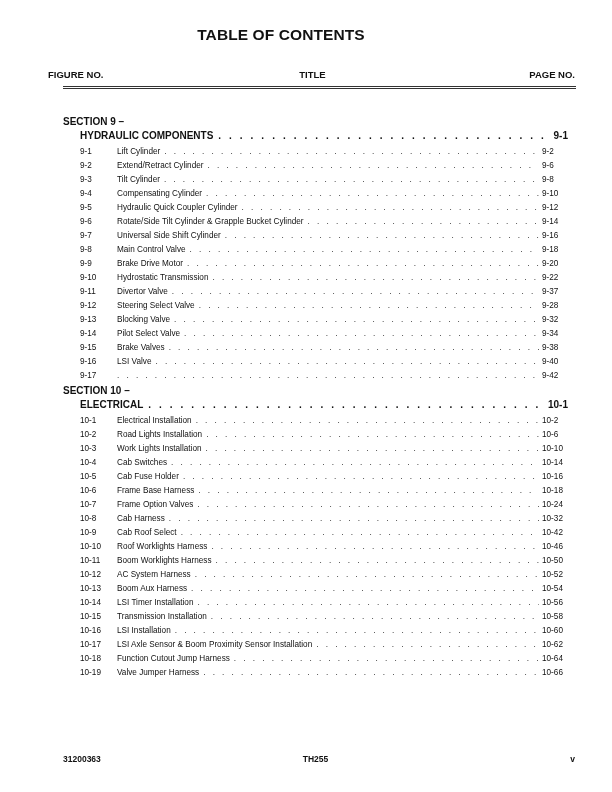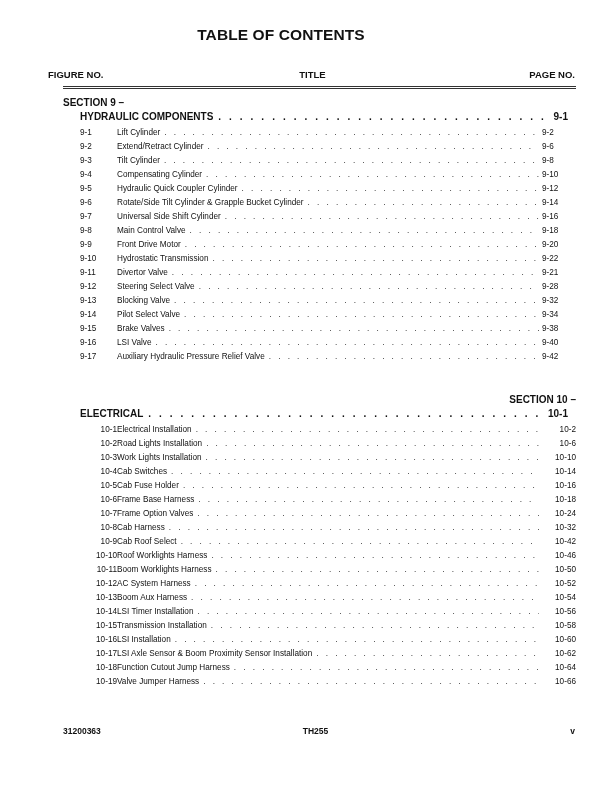--- a/index.html
+++ b/index.html
@@ -41,20 +41,21 @@
     width: 513px;
     height: 1px;
     border-top: 1.2px solid #333;
     border-bottom: 1.2px solid #333;
     height: 1px;
   }
   .section {
     position: absolute;
     left: 63px;
     width: 513px;
+    margin-top: 19px;
   }
   .section-label {
     font-weight: bold;
     font-size: 10px;
     height: 14px;
     line-height: 14px;
   }
   .section-title-row {
     display: flex;
     align-items: baseline;
@@ -91,21 +92,21 @@
   .entry .leader {
     flex: 1;
     overflow: hidden;
     white-space: nowrap;
     letter-spacing: 2.45px;
     color: #333;
   }
   .entry .p { width: 34px; flex: none; white-space: nowrap; padding-left: 3px; }
   .footer {
     position: absolute;
-    top: 726px;
+    top: 754px;
     font-weight: bold;
     font-size: 8.5px;
   }
   .footer-left { left: 63px; }
   .footer-center { left: 0; width: 631px; text-align: center; }
   .footer-right { right: 37px; }
 </style>
 </head>
 <body>
 
@@ -168,35 +169,35 @@
         <span class="p">9-16</span>
       </div>
       <div class="entry">
         <span class="fig">9-8</span>
         <span class="t">Main Control Valve</span>
         <span class="leader">. . . . . . . . . . . . . . . . . . . . . . . . . . . . . . . . . . . . . . . . . . . . . . . . . . . . . . . . . . . . . . . . . . . . . . . . . . . . . . . . . . . . . . . . . . . . . . . . . . . . . . . . . . . . . . . . . . . . . . . . . . . . .</span>
         <span class="p">9-18</span>
       </div>
       <div class="entry">
         <span class="fig">9-9</span>
-        <span class="t">Front Drive Motor</span>
+        <span class="t">Brake Drive Motor</span>
         <span class="leader">. . . . . . . . . . . . . . . . . . . . . . . . . . . . . . . . . . . . . . . . . . . . . . . . . . . . . . . . . . . . . . . . . . . . . . . . . . . . . . . . . . . . . . . . . . . . . . . . . . . . . . . . . . . . . . . . . . . . . . . . . . . . .</span>
         <span class="p">9-20</span>
       </div>
       <div class="entry">
         <span class="fig">9-10</span>
         <span class="t">Hydrostatic Transmission</span>
         <span class="leader">. . . . . . . . . . . . . . . . . . . . . . . . . . . . . . . . . . . . . . . . . . . . . . . . . . . . . . . . . . . . . . . . . . . . . . . . . . . . . . . . . . . . . . . . . . . . . . . . . . . . . . . . . . . . . . . . . . . . . . . . . . . . .</span>
         <span class="p">9-22</span>
       </div>
       <div class="entry">
         <span class="fig">9-11</span>
         <span class="t">Divertor Valve</span>
         <span class="leader">. . . . . . . . . . . . . . . . . . . . . . . . . . . . . . . . . . . . . . . . . . . . . . . . . . . . . . . . . . . . . . . . . . . . . . . . . . . . . . . . . . . . . . . . . . . . . . . . . . . . . . . . . . . . . . . . . . . . . . . . . . . . .</span>
-        <span class="p">9-21</span>
+        <span class="p">9-37</span>
       </div>
       <div class="entry">
         <span class="fig">9-12</span>
         <span class="t">Steering Select Valve</span>
         <span class="leader">. . . . . . . . . . . . . . . . . . . . . . . . . . . . . . . . . . . . . . . . . . . . . . . . . . . . . . . . . . . . . . . . . . . . . . . . . . . . . . . . . . . . . . . . . . . . . . . . . . . . . . . . . . . . . . . . . . . . . . . . . . . . .</span>
         <span class="p">9-28</span>
       </div>
       <div class="entry">
         <span class="fig">9-13</span>
         <span class="t">Blocking Valve</span>
@@ -216,28 +217,27 @@
         <span class="p">9-38</span>
       </div>
       <div class="entry">
         <span class="fig">9-16</span>
         <span class="t">LSI Valve</span>
         <span class="leader">. . . . . . . . . . . . . . . . . . . . . . . . . . . . . . . . . . . . . . . . . . . . . . . . . . . . . . . . . . . . . . . . . . . . . . . . . . . . . . . . . . . . . . . . . . . . . . . . . . . . . . . . . . . . . . . . . . . . . . . . . . . . .</span>
         <span class="p">9-40</span>
       </div>
       <div class="entry">
         <span class="fig">9-17</span>
-        <span class="t">Auxiliary Hydraulic Pressure Relief Valve</span>
         <span class="leader">. . . . . . . . . . . . . . . . . . . . . . . . . . . . . . . . . . . . . . . . . . . . . . . . . . . . . . . . . . . . . . . . . . . . . . . . . . . . . . . . . . . . . . . . . . . . . . . . . . . . . . . . . . . . . . . . . . . . . . . . . . . . .</span>
         <span class="p">9-42</span>
       </div>
     </div>
 </div>
 
-<div class="section" style="top:393px;text-align:right;">
+<div class="section" style="top:365px;">
   <div class="section-label">SECTION  10 –</div>
   <div class="section-title-row">
     <span class="t">ELECTRICAL</span>
     <span class="leader">. . . . . . . . . . . . . . . . . . . . . . . . . . . . . . . . . . . . . . . . . . . . . . . . . . . . . . . . . . . . . . . . . . . . . . . . . . . . . . . . . . . . . . . . . . . . . . . . . . . . . . . . . . . . . . . . . . . . . . . . . . . . .</span>
     <span class="p">10-1</span>
   </div>
   <div class="entries" id="sec1">
       <div class="entry">
         <span class="fig">10-1</span>
         <span class="t">Electrical Installation</span>

